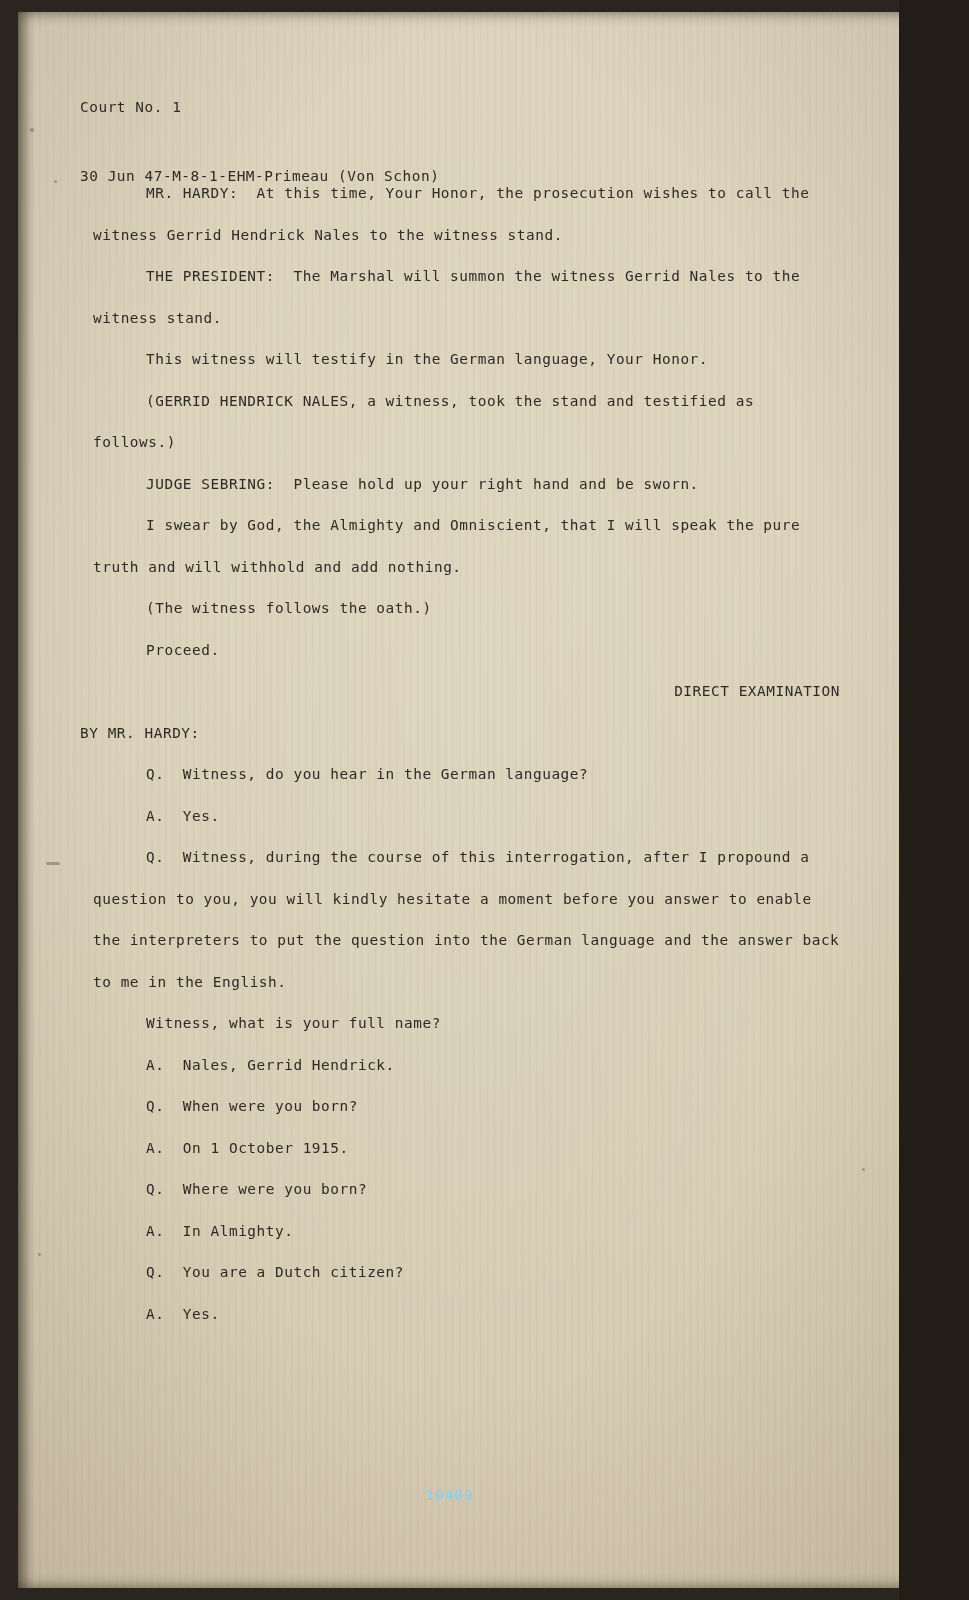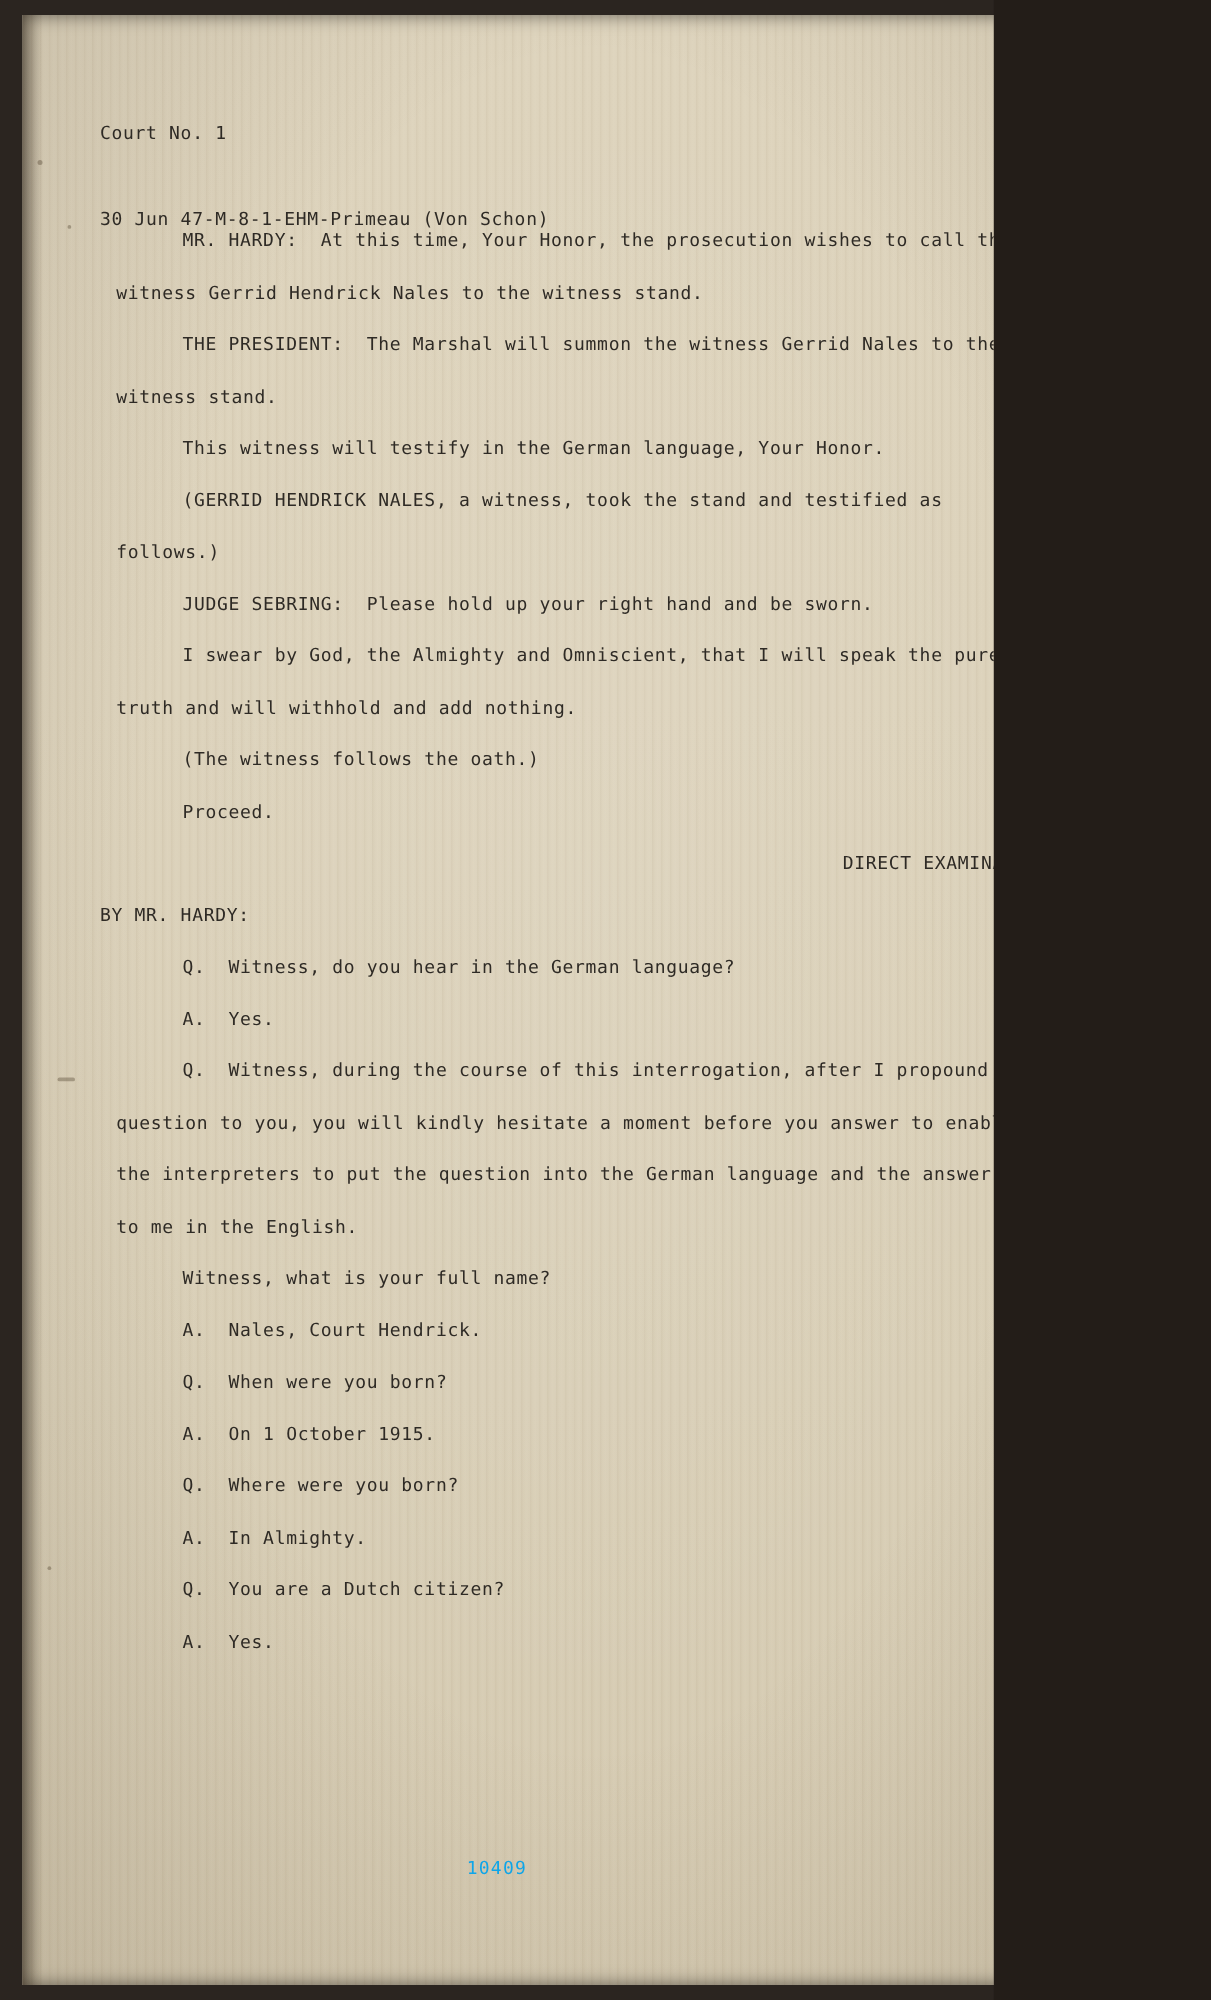--- a/index.html
+++ b/index.html
@@ -2,21 +2,21 @@
 <html><head>
 <meta charset="utf-8">
 <style>
   html, body {
     margin: 0;
     padding: 0;
     background: #231d18;
   }
   .page-frame {
     position: relative;
-    width: 795px;
+    width: 899px;
     height: 1600px;
     background: #2b2520;
     overflow: hidden;
   }
   .paper {
     position: absolute;
     left: 18px;
     top: 12px;
     width: 915px;
     height: 1576px;
@@ -78,21 +78,21 @@
   }
   .page-number {
     position: absolute;
     left: 0;
     right: 0;
     top: 1487px;
     text-align: center;
     font-family: "DejaVu Sans Mono", "Liberation Mono", monospace;
     font-size: 14.4px;
     letter-spacing: 1px;
-    color: #0ea5e9;
+    color: #7dd3fc;
   }
   .speck {
     position: absolute;
     background: rgba(70,55,35,0.35);
     border-radius: 50%;
   }
   .edge-shadow-left {
     position: absolute;
     left: 18px; top: 12px;
     width: 16px; height: 1576px;
@@ -140,21 +140,21 @@
       <p class="para indent">Proceed.</p>
 
       <p class="centered">DIRECT EXAMINATION</p>
 
       <p class="para noindent">BY MR. HARDY:</p>
 
       <p class="para indent">Q.  Witness, do you hear in the German language?</p>
       <p class="para indent">A.  Yes.</p>
       <p class="para indent">Q.  Witness, during the course of this interrogation, after I propound a question to you, you will kindly hesitate a moment before you answer to enable the interpreters to put the question into the German language and the answer back to me in the English.</p>
       <p class="para indent">Witness, what is your full name?</p>
-      <p class="para indent">A.  Nales, Court Hendrick.</p>
+      <p class="para indent">A.  Nales, Gerrid Hendrick.</p>
       <p class="para indent">Q.  When were you born?</p>
       <p class="para indent">A.  On 1 October 1915.</p>
       <p class="para indent">Q.  Where were you born?</p>
       <p class="para indent">A.  In Almighty.</p>
       <p class="para indent">Q.  You are a Dutch citizen?</p>
       <p class="para indent">A.  Yes.</p>
     </div>
 
     <div class="page-number">10409</div>
   </div>

